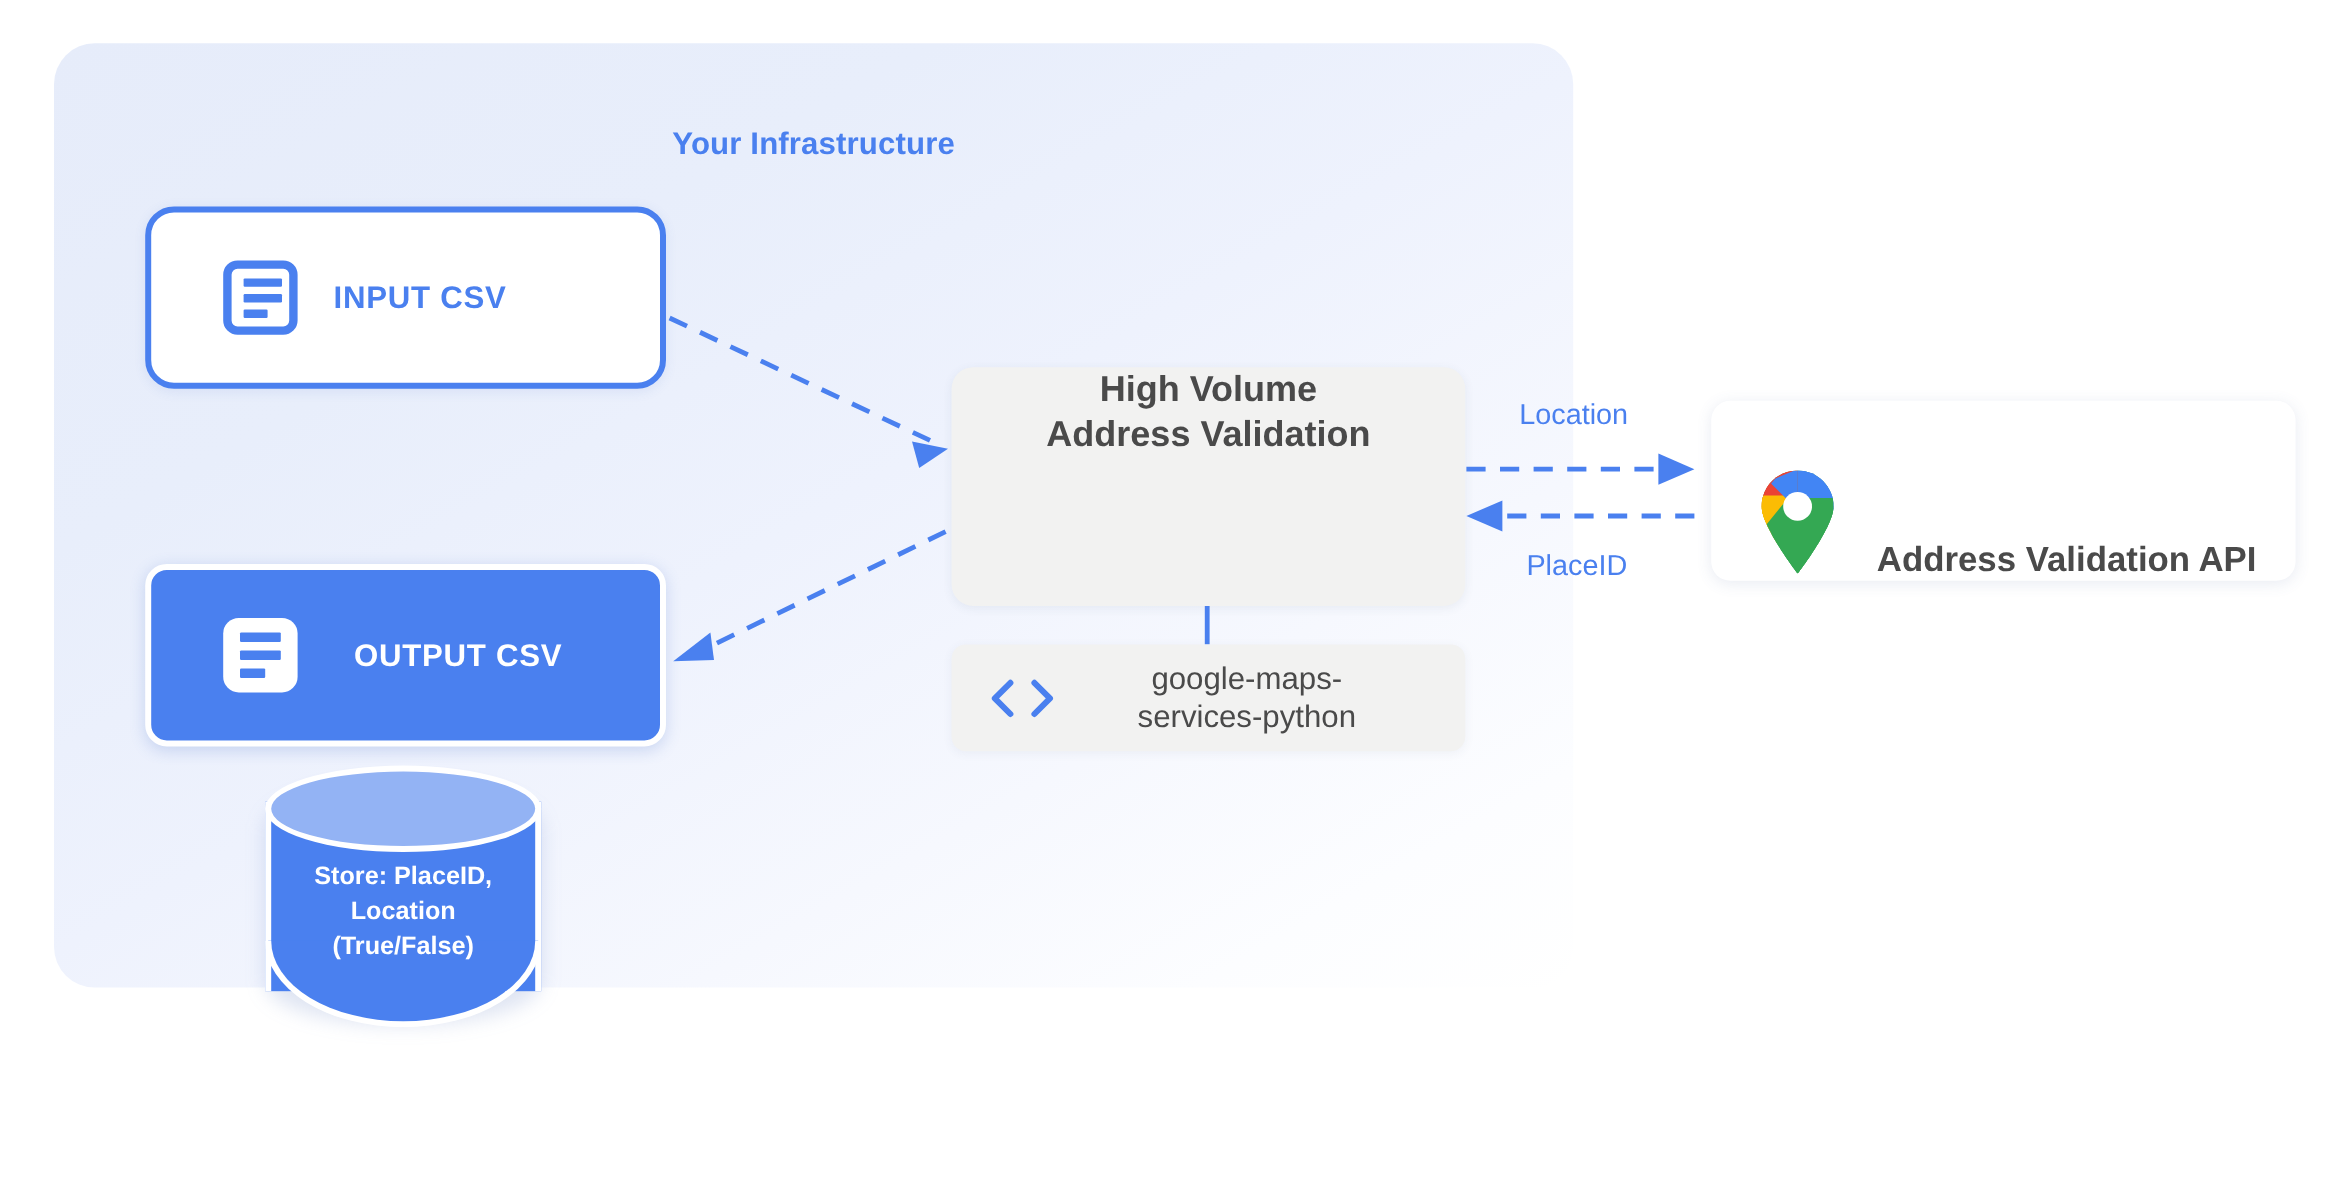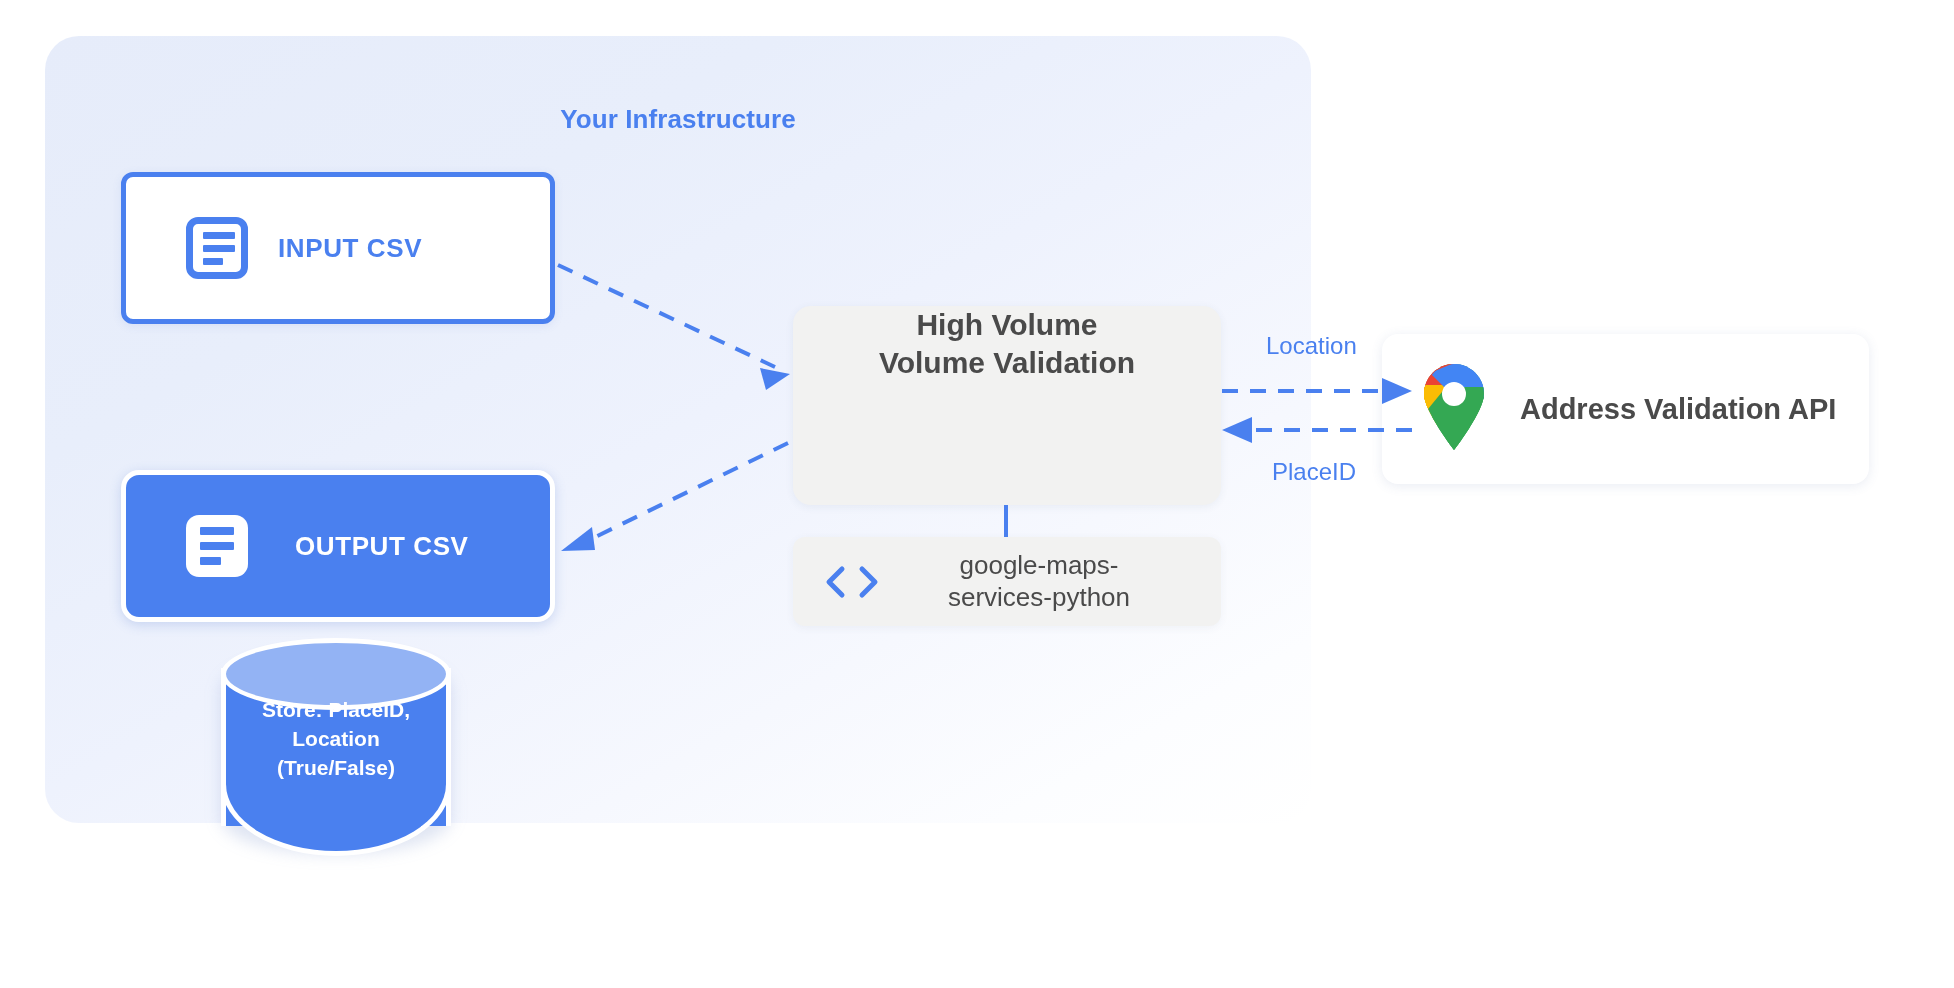--- a/index.html
+++ b/index.html
@@ -58,21 +58,21 @@
   }
 
   
   .input-csv {
     left: 121px;
     top: 172px;
     width: 434px;
     height: 152px;
     background: #ffffff;
     border: 5px solid #4a80ef;
-    border-radius: 12px;
+    border-radius: 24px;
     box-shadow: 0 2px 10px rgba(70,110,200,.10);
     padding-left: 60px;
   }
   .input-csv .lbl {
     color: #4a80ef;
     font-size: 26px;
     font-weight: bold;
     letter-spacing: .6px;
     margin-left: 30px;
   }
@@ -245,41 +245,41 @@
     width: 230px;
     height: 72px;
     box-sizing: border-box;
     background: #93b3f4;
     border: 5px solid #ffffff;
     border-radius: 50%;
   }
   .db-label {
     position: absolute;
     left: 6px;
-    top: 52px;
+    top: 73px;
     width: 230px;
     text-align: center;
     color: #ffffff;
     font-size: 21px;
     font-weight: bold;
     line-height: 1.38;
     z-index: 4;
   }
 
   
   .api-card {
     position: absolute;
-    left: 1382px;
+    left: 1426px;
     top: 334px;
     width: 487px;
     height: 150px;
     background: #ffffff;
     border-radius: 16px;
     display: flex;
-    align-items: center;
+    align-items: flex-end;
     box-shadow: 0 2px 12px rgba(70,100,160,.12);
     padding-left: 38px;
     box-sizing: border-box;
   }
   .api-card .api-lbl {
     color: #4a4a4a;
     font-size: 29px;
     font-weight: bold;
     margin-left: 32px;
   }
@@ -336,21 +336,21 @@
     <div class="db-label">
       <div>Store: PlaceID,</div>
       <div>Location</div>
       <div>(True/False)</div>
     </div>
   </div>
 
   <div class="script-box">
     <div class="txt">
       <div>High Volume</div>
-      <div>Volume Validation</div>
+      <div>Address Validation</div>
     </div>
   </div>
 
   <div class="connector"></div>
 
   <div class="lib-box">
     <div class="code-icon">
       <svg width="58" height="34" viewBox="0 0 58 34" fill="none">
         <path d="M19 4 L6 17 L19 30" stroke="#4a80ef" stroke-width="5" stroke-linecap="round" stroke-linejoin="round"></path>
         <path d="M39 4 L52 17 L39 30" stroke="#4a80ef" stroke-width="5" stroke-linecap="round" stroke-linejoin="round"></path>

